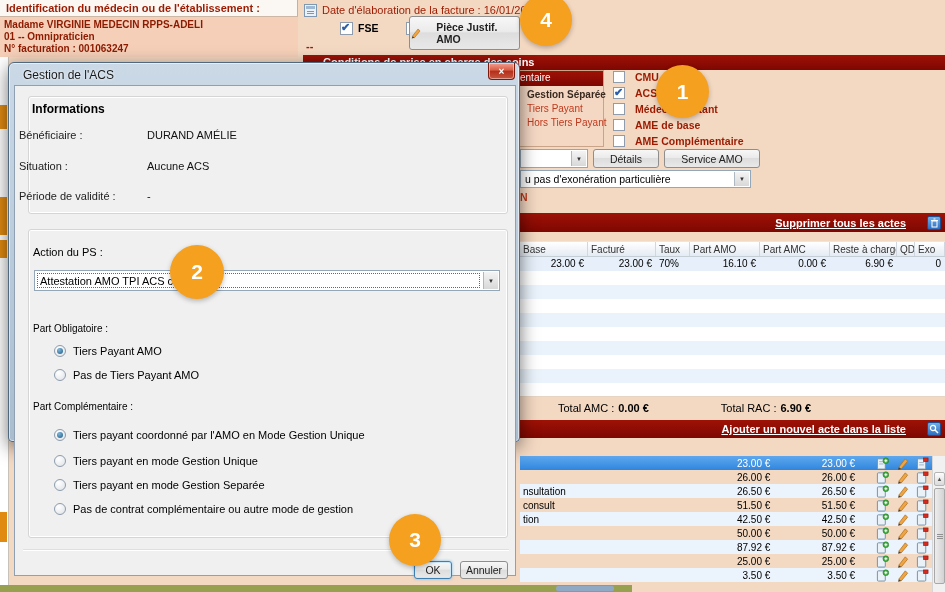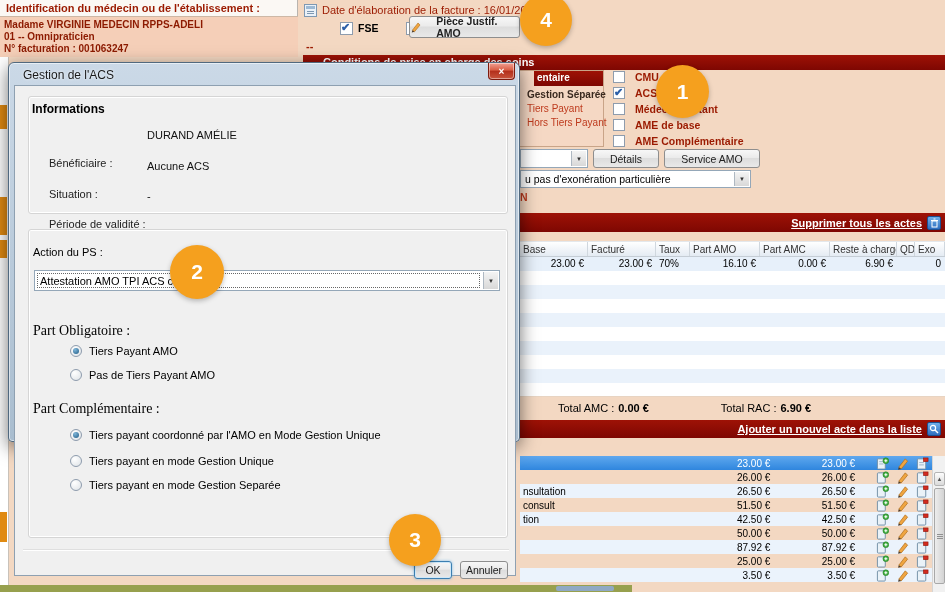--- a/index.html
+++ b/index.html
@@ -25,35 +25,35 @@
   .date-text { color:#9B1A00; font-size:11px; }
   .cal-icon { width:13px; height:13px; background:#EAF1F8; border:1px solid #7E98B2; position:relative; }
   .cal-icon::before { content:""; position:absolute; left:1px; top:1px; right:1px; height:3px; background:#9DB9D4; }
   .cal-icon::after { content:""; position:absolute; left:2px; bottom:2px; width:7px; height:1px; background:#7E98B2; box-shadow:0 -2px 0 #7E98B2; }
   .fse-row { left:304px; top:19px; height:18px; display:flex; align-items:center; z-index:2;padding-left:36px;}
   .cb { width:13px; height:13px; background:#FFFFFF; border:1px solid #8E9CAD; position:relative; flex:none;}
   .cb.checked::after { content:"\2714"; position:absolute; left:0px; top:-2px; font-size:11px; color:#2C5FA8; font-weight:bold;}
   .fse-label { font-weight:bold; margin:0 28px 0 5px; font-size:10.5px;}
   .dre-label { color:#8A8A8A; margin-left:5px; font-size:10.5px;}
   .btn { background:linear-gradient(#F7F7F7,#EBEBEB 45%,#DDDDDD 50%,#E9E9E9); border:1px solid #8E8E8E; border-radius:3px; font-size:10.5px; display:flex; align-items:center; justify-content:center; color:#222; }
-  .piece-btn { position:absolute; left:409px; top:16px; width:111px; height:22px; font-weight:bold; gap:15px; z-index:2;}
+  .piece-btn { position:absolute; left:409px; top:16px; width:111px; height:34px; font-weight:bold; gap:15px; z-index:2;}
   .dashes { left:306px; top:40px; color:#9B1A00; font-weight:bold; z-index:2;}
 
   
   .bar { background:linear-gradient(#9E1206,#7E0702); color:#FFFFFF; font-weight:bold; }
   .bar-conditions { left:303px; top:55px; width:642px; height:15px; padding:1px 0 0 20px; font-size:11px; z-index:2;}
-  .bar-link { display:flex; align-items:center; justify-content:flex-end; gap:5px; padding-right:4px; z-index:2;}
+  .bar-link { display:flex; align-items:center; justify-content:flex-end; gap:21px; padding-right:4px; z-index:2;}
   .bar-supprimer { left:305px; top:213px; width:640px; height:19px; }
   .bar-ajouter { left:305px; top:420px; width:640px; height:18px; }
   .bar-link a { color:#FFFFFF; text-decoration:underline; font-size:11px; }
   .mini-ic { width:14px; height:14px; background:linear-gradient(#6FAEE8,#2F6FC0); border:1px solid #1D4E8F; border-radius:2px; display:flex; align-items:center; justify-content:center; }
 
   
   .cov-box { left:516px; top:70px; width:88px; height:77px; background:#F5D8C4; border:1px solid #C9A488; z-index:2;}
-  .cov-head { height:15px; background:linear-gradient(#9E1206,#7E0702); color:#fff; font-weight:bold; font-size:10px; padding:1px 0 0 3px;margin-left:17px;}
+  .cov-head { height:15px; background:linear-gradient(#9E1206,#7E0702); color:#fff; font-weight:normal; font-size:10px; padding:1px 0 0 3px;}
   .cov-item { font-size:10px; padding:3px 0 0 10px; color:#BE3A1D; white-space:nowrap;}
   .cov-item.dark { color:#3A2A20; font-weight:bold;}
   .ins-checks { left:613px; top:69px; z-index:2;}
   .ins-row { display:flex; align-items:center; gap:10px; height:16px;text-align:center;}
   .ins-row .lbl { color:#9B1A00; font-weight:bold; font-size:10.5px; white-space:nowrap;}
   .ctl-row { left:520px; top:149px; height:19px; display:flex; gap:5px; z-index:2;}
   .combo { background:#FFFFFF; border:1px solid #94A7B8; display:flex; align-items:center; position:relative; font-size:10.5px;}
   .combo .txt { padding-left:4px; white-space:nowrap; overflow:hidden;}
   .combo .arrow { position:absolute; right:1px; top:1px; bottom:1px; width:15px; background:linear-gradient(#F4F4F4,#D8D8D8); border-left:1px solid #AEB8C2; display:flex; align-items:center; justify-content:center; font-size:6px; color:#333;}
   .combo-exo { left:520px; top:170px; width:231px; height:18px; z-index:2;}
@@ -101,28 +101,28 @@
   .dlg-close { position:absolute; right:4px; top:0px; width:27px; height:17px;
     background:linear-gradient(#F2A093,#D95C43 45%,#B32F1B 50%,#C8543C);
     border:1px solid #7E1A0D; border-top:none; border-radius:0 0 4px 4px;
     color:#FFFFFF; font-size:10px; font-weight:bold; display:flex; align-items:center; justify-content:center;
     box-shadow:inset 0 0 0 1px rgba(255,255,255,0.45); }
   .dlg-client { position:absolute; left:5px; top:22px; width:502px; height:491px; background:#F0F0F0; border:1px solid #8EA0B1;}
   .gbox { position:absolute; border:1px solid #D5D5D5; border-radius:3px; box-shadow:inset 0 0 0 1px #FFFFFF; }
   .g-info { left:13px; top:10px; width:480px; height:118px; }
   .g-form { left:13px; top:143px; width:480px; height:309px; }
   .info-head { position:absolute; left:17px; top:16px; font-weight:bold; font-size:12px; }
-  .fld-label { position:absolute; left:34px; font-size:11px; color:#222;margin-top:28px;}
+  .fld-label { position:absolute; left:4px; font-size:11px; color:#222;}
   .fld-value { position:absolute; left:132px; font-size:11px; color:#111;text-align:right;}
   .action-label { position:absolute; left:18px; top:160px; font-size:11px;}
   .action-combo { position:absolute; left:19px; top:184px; width:466px; height:21px; }
   .action-combo .focus { position:absolute; left:2px; top:2px; right:19px; bottom:2px; border:1px dotted #666;}
   .action-combo .txt { padding-left:5px; font-size:11px;}
-  .sec-label { position:absolute; left:18px; font-size:14px;font-family:Liberation Serif, serif; }
-  .opt { position:absolute; display:flex; align-items:center; gap:7px; font-size:11px;margin-left:16px;}
+  .sec-label { position:absolute; left:18px; font-size:10px; }
+  .opt { position:absolute; display:flex; align-items:center; gap:7px; font-size:11px;}
   .radio { width:12px; height:12px; border-radius:50%; border:1px solid #8E9CAD; background:radial-gradient(circle at 35% 30%,#FFFFFF,#DDE2E6); position:relative; flex:none;}
   .radio.selected::after { content:""; position:absolute; left:2px; top:2px; width:6px; height:6px; border-radius:50%; background:radial-gradient(circle at 35% 30%,#7FB6D9,#1E5A85);}
   .dlg-btn { position:absolute; height:18px; }
   .btn-ok { left:399px; top:475px; width:38px; border:1px solid #3C7FB1; box-shadow:0 0 3px #7FB8E0, inset 0 0 0 1px #CFE8F8; }
   .btn-cancel { left:445px; top:475px; width:48px; }
   .dlg-sep { position:absolute; left:8px; top:463px; width:486px; height:0; border-top:1px solid #DFDFDF; border-bottom:1px solid #FFFFFF;}
 
   
   .badge { border-radius:50%; background:#F5A01E; color:#FFFFFF; font-weight:bold; font-size:21px;
     display:flex; align-items:center; justify-content:center; z-index:20;
@@ -536,20 +536,24 @@
       <span>Tiers payant coordonné par l'AMO en Mode Gestion Unique</span>
     </div>
     <div class="opt" style="left:39px; top:369px;">
       <span class="radio"></span>
       <span>Tiers payant en mode Gestion Unique</span>
     </div>
     <div class="opt" style="left:39px; top:393px;">
       <span class="radio"></span>
       <span>Tiers payant en mode Gestion Separée</span>
     </div>
+    <div class="opt" style="left:39px; top:417px;">
+      <span class="radio"></span>
+      <span>Pas de contrat complémentaire ou autre mode de gestion</span>
+    </div>
 
     <div class="dlg-sep"></div>
     <div class="btn dlg-btn btn-ok">OK</div>
     <div class="btn dlg-btn btn-cancel">Annuler</div>
   </div>
 </div>
 
 <div class="abs badge b1">1</div>
 <div class="abs badge b2">2</div>
 <div class="abs badge b3">3</div>

